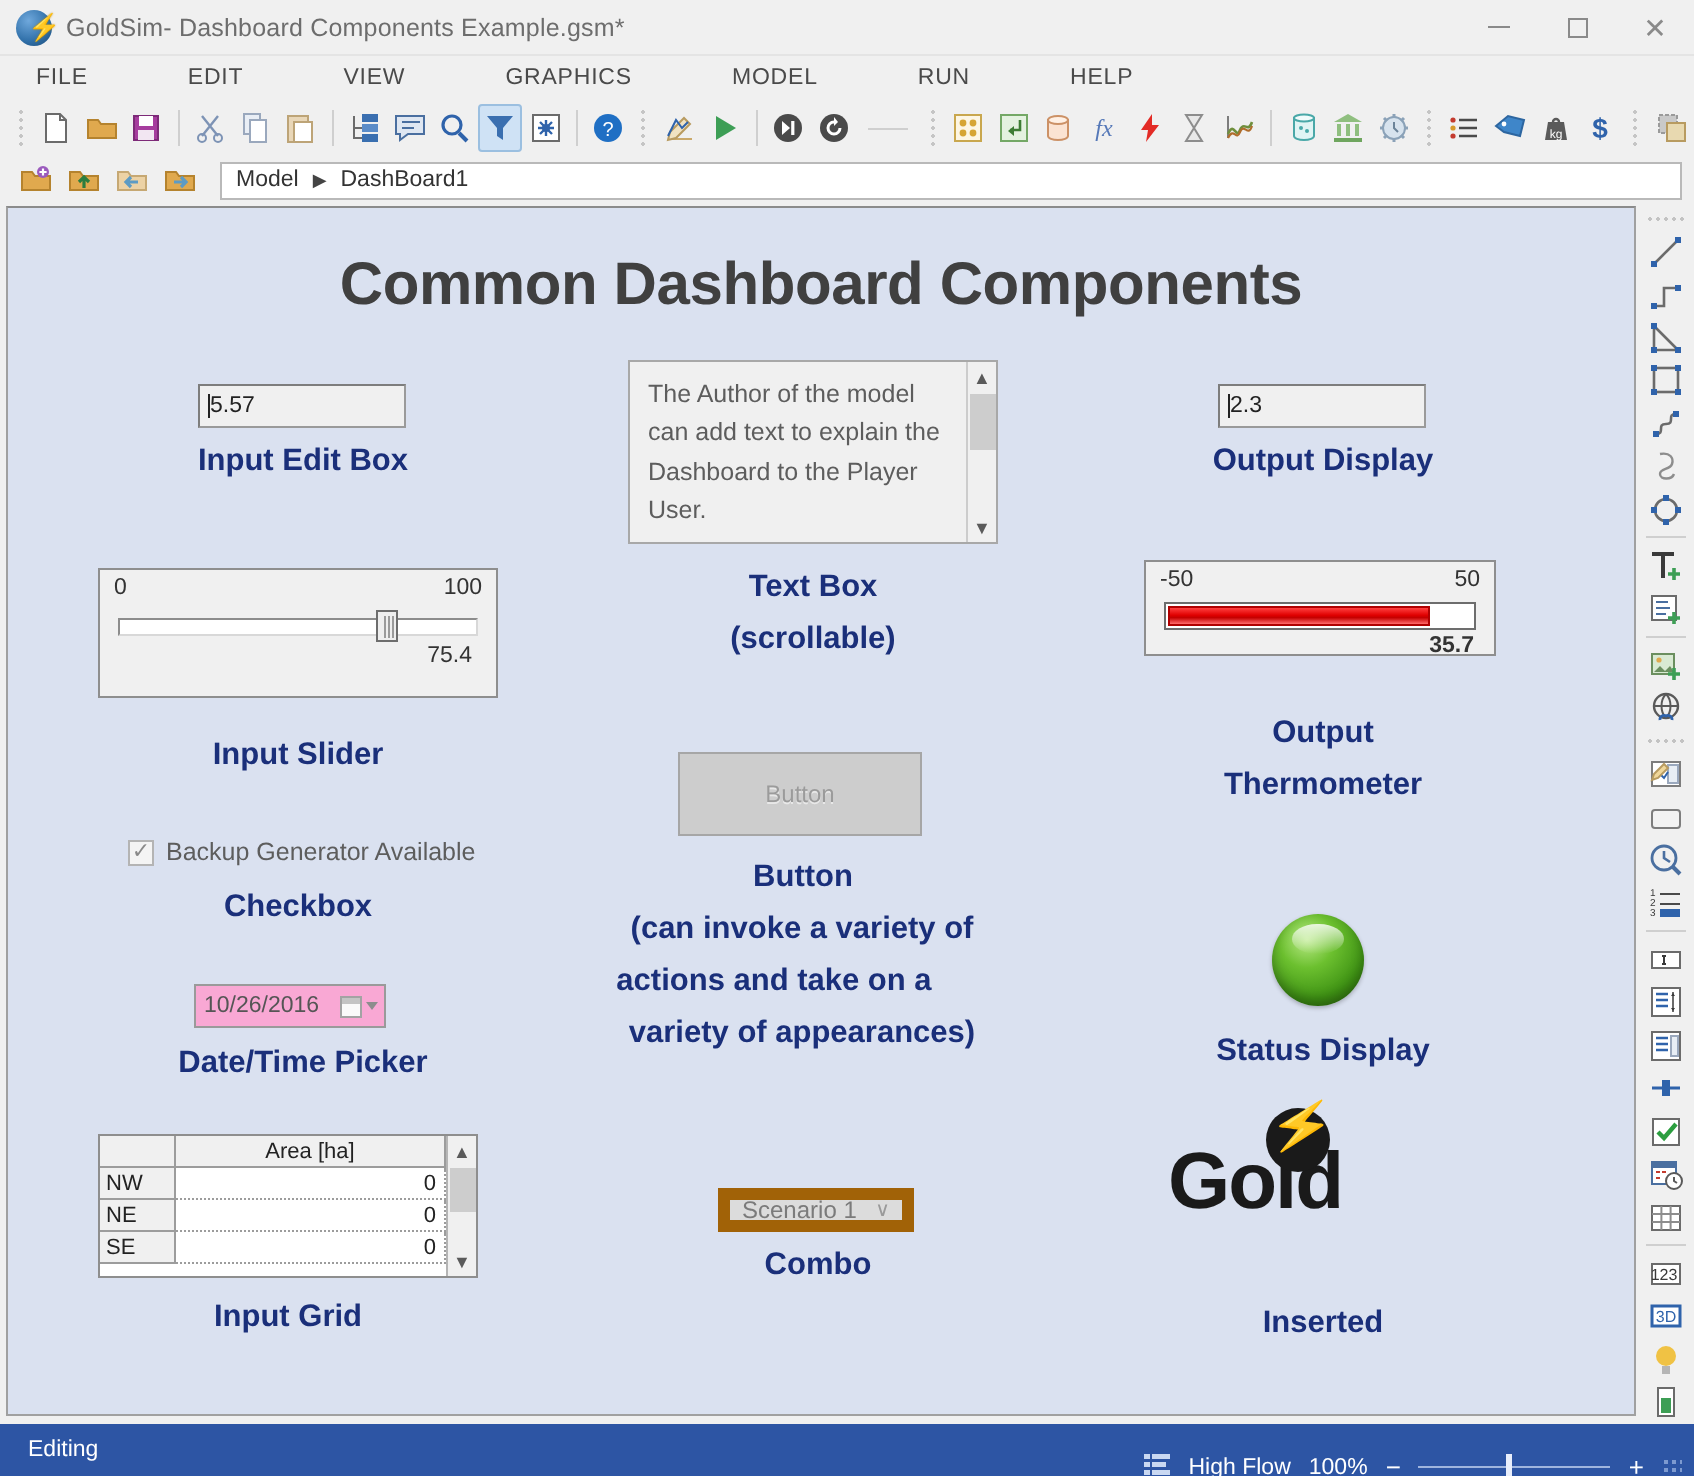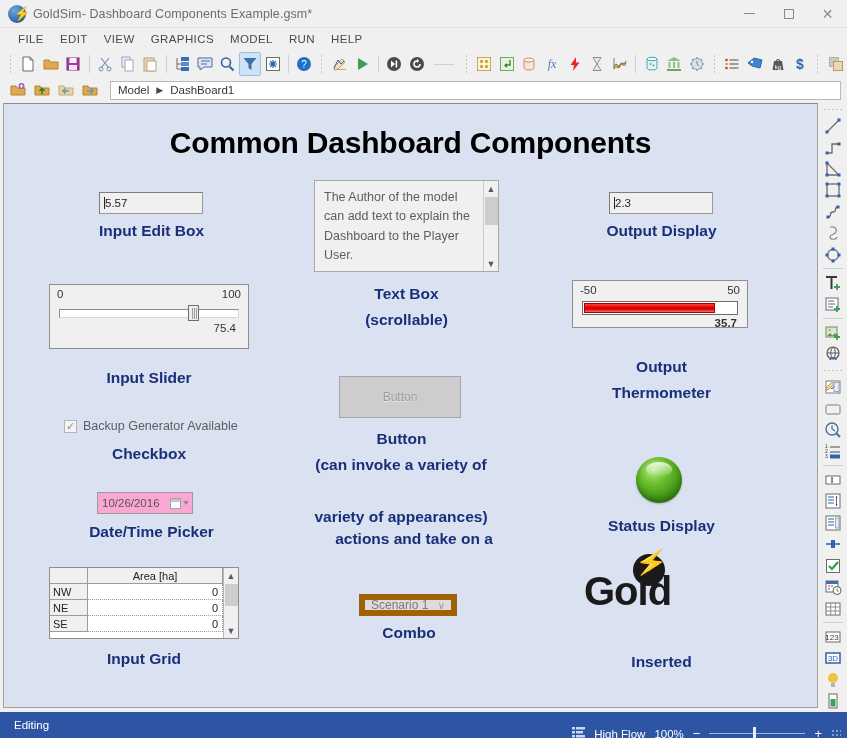--- a/index.html
+++ b/index.html
@@ -22,21 +22,21 @@
       text-shadow:0 0 1px #c08b00; }
   .title-text { font-size:12.5px; color:#6d6d6d; letter-spacing:.1px; white-space:nowrap; }
   .win-btns { margin-left:auto; display:flex; height:28px; }
   .win-btn { width:39px; height:28px; display:flex; align-items:center; justify-content:center;
              color:#8a8a8a; font-size:13px; }
   .wb-min { width:11px; height:1px; background:#8a8a8a; }
   .wb-max { width:10px; height:10px; border:1px solid #8a8a8a; }
   .wb-cls { font-size:14px; line-height:14px; font-family:"Liberation Sans",sans-serif; }
 
   
-  .menubar { height:22px; display:flex; align-items:center; padding-left:10px; background:#f0f0f0; flex:0 0 22px; }
+  .menubar { height:22px; display:flex; align-items:center; padding-left:10px; background:#f0f0f0; flex:0 0 22px;gap:34px; }
   .menu-item { font-size:11.5px; color:#4a4a4a; padding:3px 8px; letter-spacing:.4px; }
 
   
   .toolbar { height:28px; display:flex; align-items:center; background:#f0f0f0; padding-left:4px; flex:0 0 28px; }
   .grip { width:7px; height:18px; margin:0 3px;
      background-image:radial-gradient(#bdbdbd 40%, transparent 41%);
      background-size:3px 4px; background-repeat:repeat-y; background-position:center; opacity:.85; }
   .tbtn { width:24px; height:24px; display:flex; align-items:center; justify-content:center;
           border:1px solid transparent; border-radius:2px; }
   .tbtn.active { background:#cfe2f5; border-color:#9bbfe0; }
@@ -72,21 +72,21 @@
   .zoom-slider { width:96px; height:14px; position:relative; display:flex; align-items:center; }
   .zoom-track { width:100%; height:1px; background:#9fb5de; }
   .zoom-thumb { position:absolute; left:44px; width:3px; height:13px; background:#e8eefb; }
   .sb-btn { font-size:13px; line-height:13px; }
   .grip-dots { width:10px; height:10px;
      background-image:radial-gradient(#7d9ad0 40%, transparent 41%);
      background-size:4px 4px; }
 
   
   .dash-title { position:absolute; left:0; right:0; top:22px; text-align:center;
-                font-size:30px; font-weight:bold; color:#000000; letter-spacing:-.2px; }
+                font-size:30px; font-weight:bold; color:#404040; letter-spacing:-.2px; }
   .cap { color:#1a2f7a; font-weight:bold; font-size:15.5px; text-align:center; line-height:1.28; }
 
   .ctl-editbox { position:absolute; width:104px; height:22px; background:#f0f0f0;
      border:1px solid #9a9a9a; border-top-color:#7d7d7d; border-left-color:#7d7d7d;
      font-size:11.5px; color:#222; display:flex; align-items:center; padding-left:4px; }
   .ctl-editbox .caret { width:1px; height:12px; background:#222; margin-right:0px; }
 
   .ctl-textbox { position:absolute; background:#f0f0f0; border:1px solid #a8a8a8;
      display:flex; overflow:hidden; }
   .tb-text { flex:1; padding:7px 8px 0 9px; font-size:12.5px; color:#5d5d5d; line-height:1.55; }
@@ -541,21 +541,21 @@
           </div>
         </div>
         <div class="cap lbl" style="left:300px; top:180px; width:205px;">Text Box</div>
         <div class="cap lbl" style="left:300px; top:206px; width:205px;">(scrollable)</div>
 
         <div class="ctl-button" style="left:335px; top:272px; width:122px; height:42px;">
           <span>Button</span>
         </div>
         <div class="cap lbl" style="left:290px; top:325px; width:215px;">Button</div>
         <div class="cap lbl" style="left:282px; top:351px; width:230px;">(can invoke a variety of</div>
-        <div class="cap lbl" style="left:295px; top:377px; width:230px;margin-top:48px;">actions and take on a</div>
+        <div class="cap lbl" style="left:268px; top:377px; width:230px;">actions and take on a</div>
         <div class="cap lbl" style="left:282px; top:403px; width:230px;">variety of appearances)</div>
 
         <div class="ctl-combo" style="left:355px; top:490px; width:98px;">
           <span>Scenario 1</span>
           <span class="combo-caret">∨</span>
         </div>
         <div class="cap lbl" style="left:330px; top:519px; width:150px;">Combo</div>
 
         <div class="ctl-editbox" style="left:605px; top:88px;">
           <span class="caret"></span>

